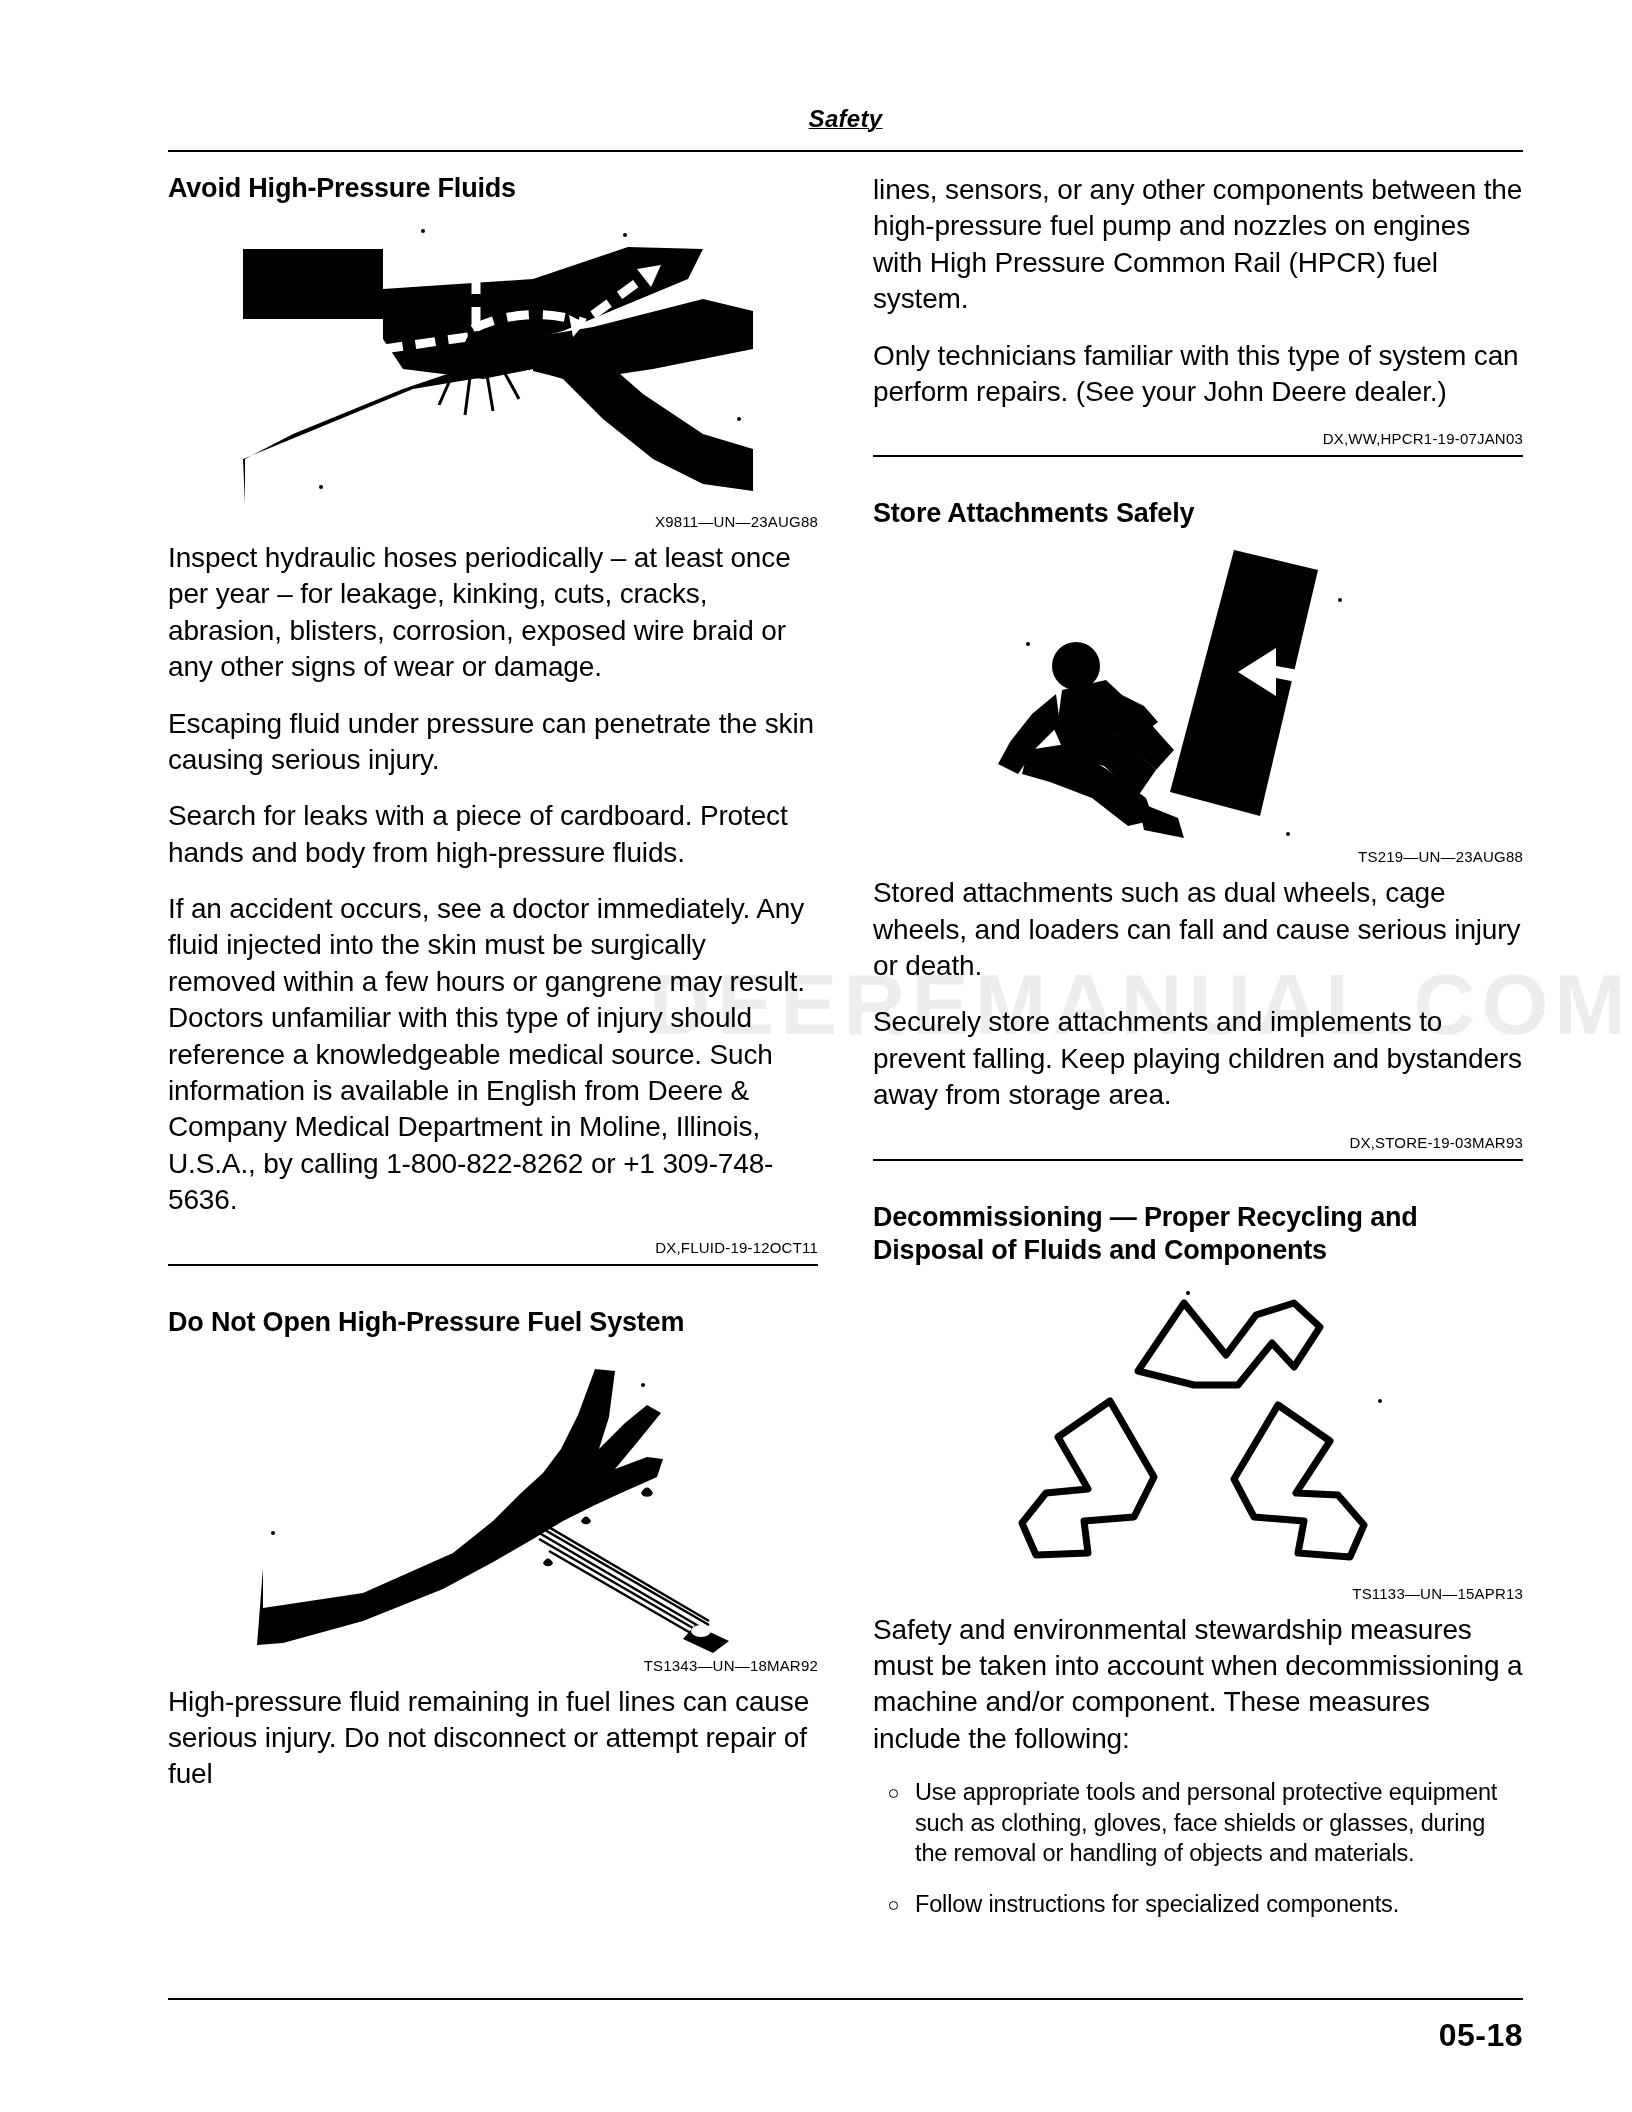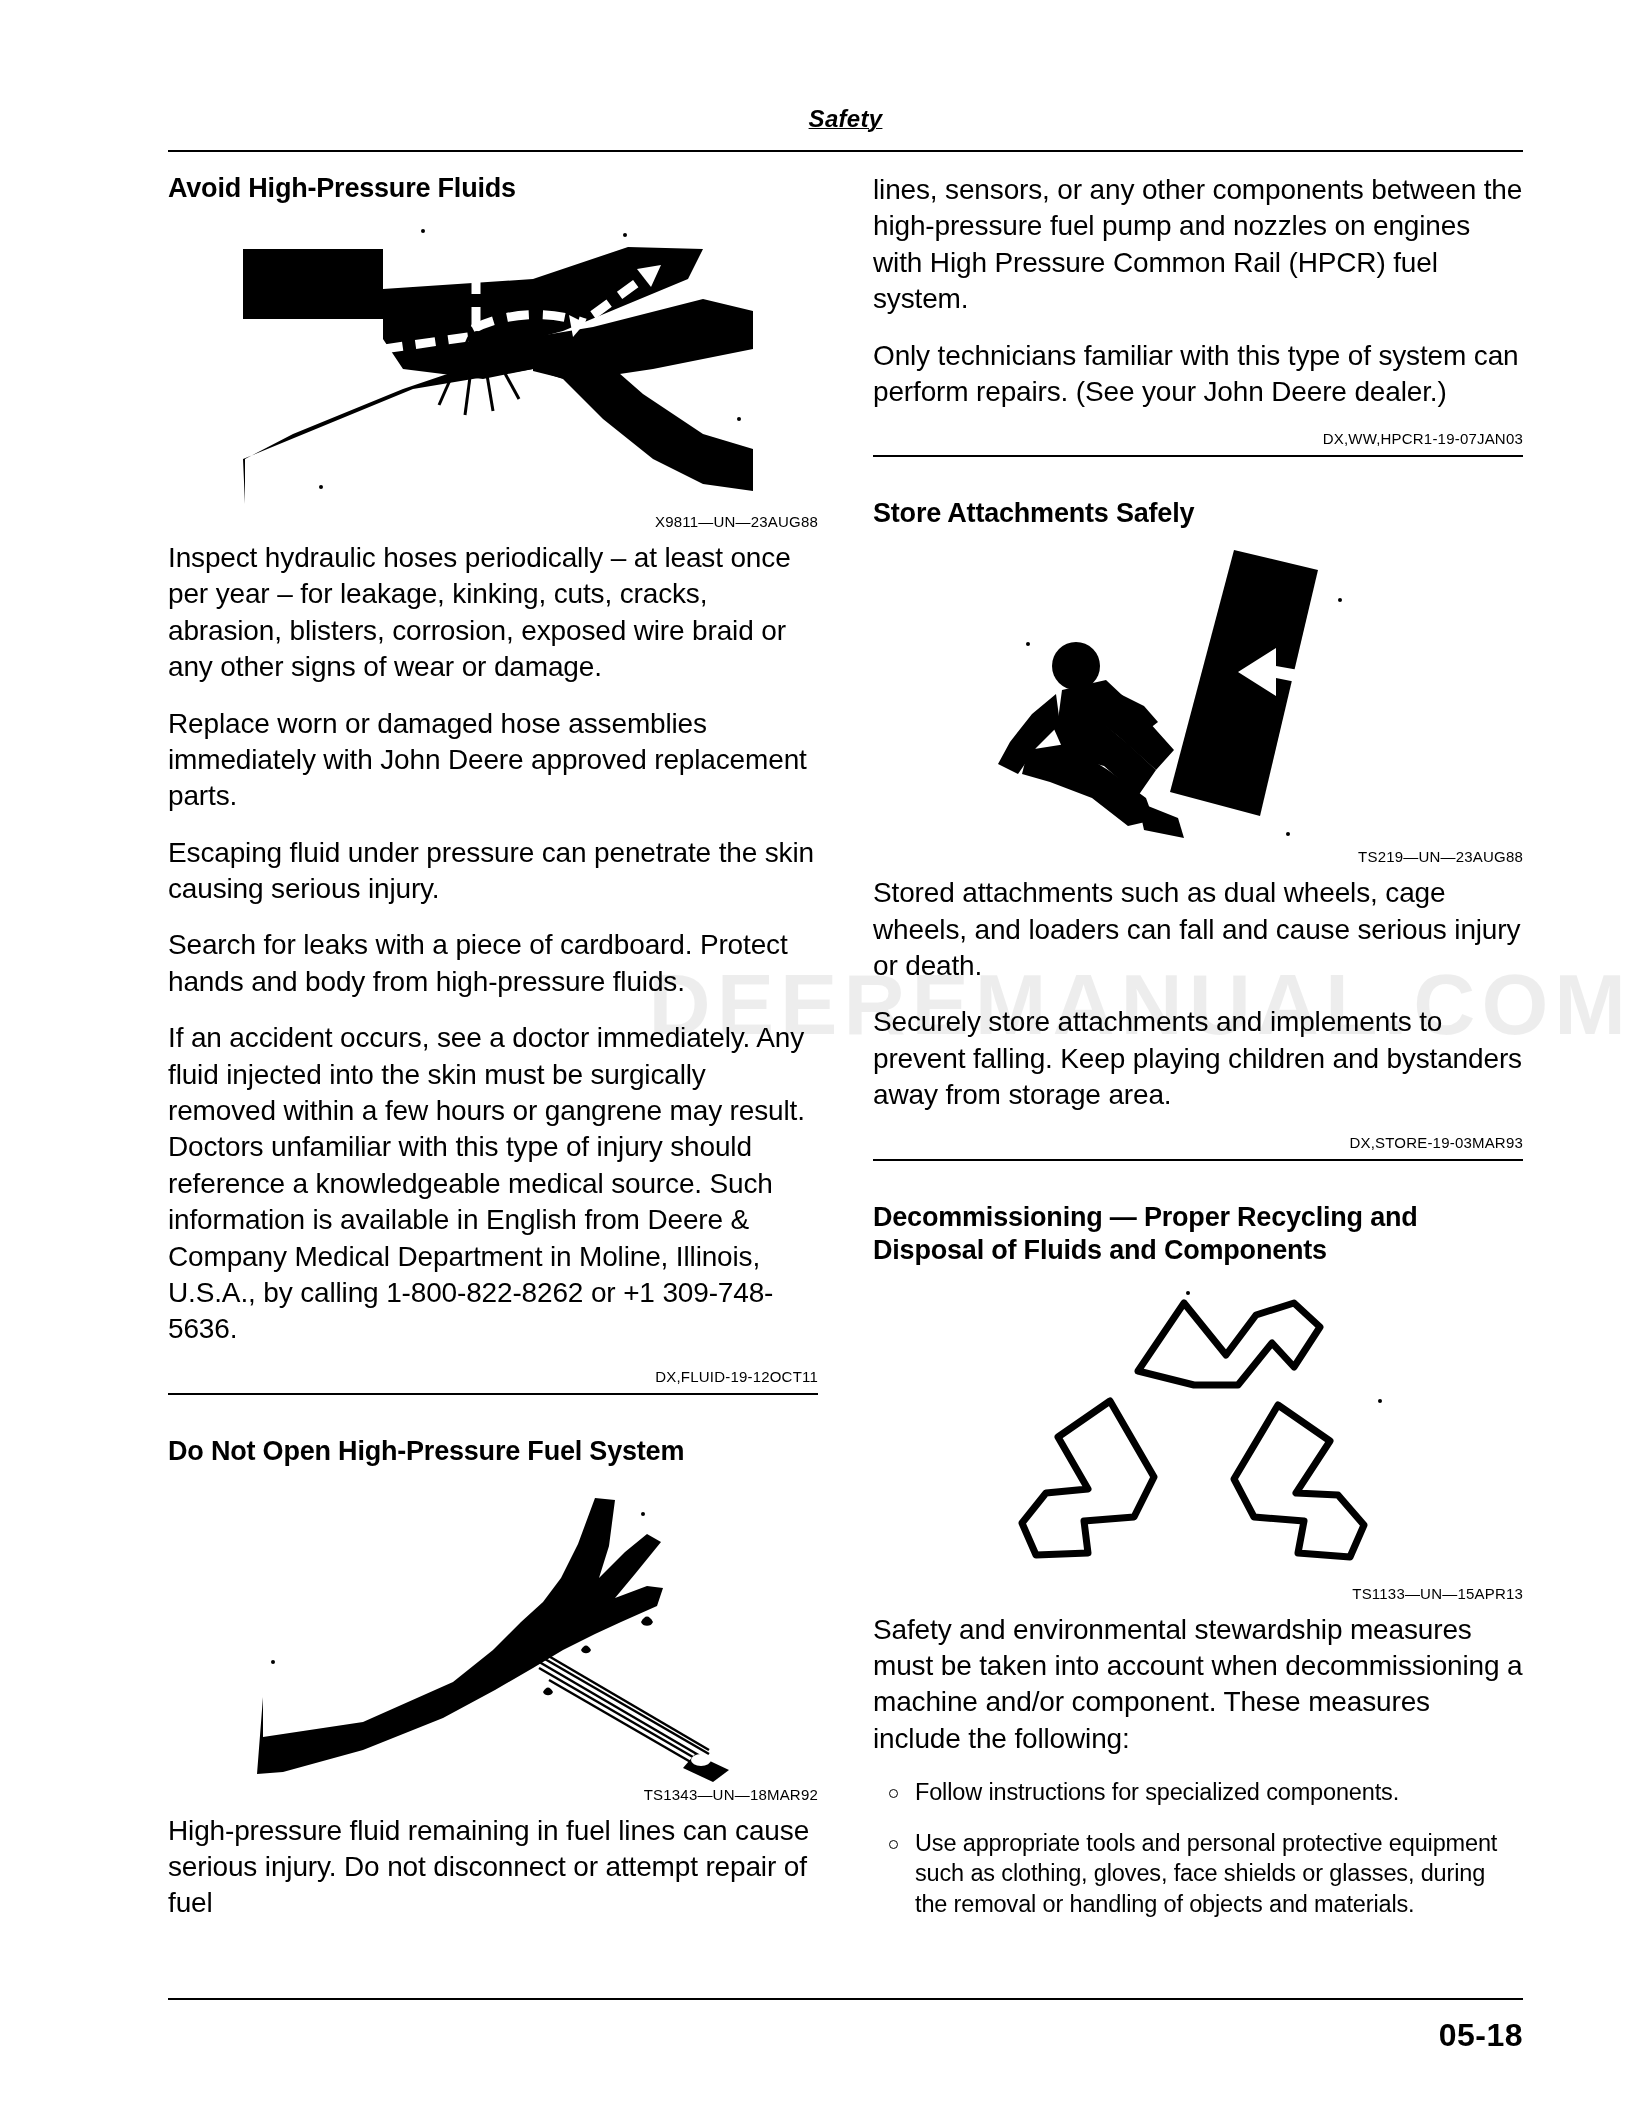--- a/index.html
+++ b/index.html
@@ -197,21 +197,20 @@
 
           <circle cx="190" cy="12" r="2" fill="#000"></circle>
           <circle cx="392" cy="16" r="2" fill="#000"></circle>
           <circle cx="506" cy="200" r="2" fill="#000"></circle>
           <circle cx="88" cy="268" r="2" fill="#000"></circle>
         </svg>
       </div>
       <div class="figcode">X9811—UN—23AUG88</div>
 
       <p class="body">Inspect hydraulic hoses periodically – at least once per year – for leakage, kinking, cuts, cracks, abrasion, blisters, corrosion, exposed wire braid or any other signs of wear or damage.</p>
-      <p class="body">Replace worn or damaged hose assemblies immediately with John Deere approved replacement parts.</p>
       <p class="body">Escaping fluid under pressure can penetrate the skin causing serious injury.</p>
       <p class="body">Search for leaks with a piece of cardboard. Protect hands and body from high-pressure fluids.</p>
       <p class="body">If an accident occurs, see a doctor immediately. Any fluid injected into the skin must be surgically removed within a few hours or gangrene may result. Doctors unfamiliar with this type of injury should reference a knowledgeable medical source. Such information is available in English from Deere &amp; Company Medical Department in Moline, Illinois, U.S.A., by calling 1-800-822-8262 or +1 309-748-5636.</p>
 
       <div class="endcode">DX,FLUID-19-12OCT11</div>
       <div class="sec-rule"></div>
     </section>
 
     <section>
       <h2 class="sec">Do Not Open High-Pressure Fuel System</h2>
@@ -323,22 +322,22 @@
           </g>
           <circle cx="200" cy="12" r="2" fill="#000"></circle>
           <circle cx="392" cy="120" r="2" fill="#000"></circle>
         </svg>
       </div>
       <div class="figcode">TS1133—UN—15APR13</div>
 
       <p class="body">Safety and environmental stewardship measures must be taken into account when decommissioning a machine and/or component. These measures include the following:</p>
 
       <ul class="bullets">
+        <li>Use appropriate tools and personal protective equipment such as clothing, gloves, face shields or glasses, during the removal or handling of objects and materials.</li>
         <li>Follow instructions for specialized components.</li>
-        <li>Use appropriate tools and personal protective equipment such as clothing, gloves, face shields or glasses, during the removal or handling of objects and materials.</li>
       </ul>
     </section>
 
   </div>
 
   <div class="footer-rule"></div>
   <div class="footer">05-18</div>
 
 </div>
 

